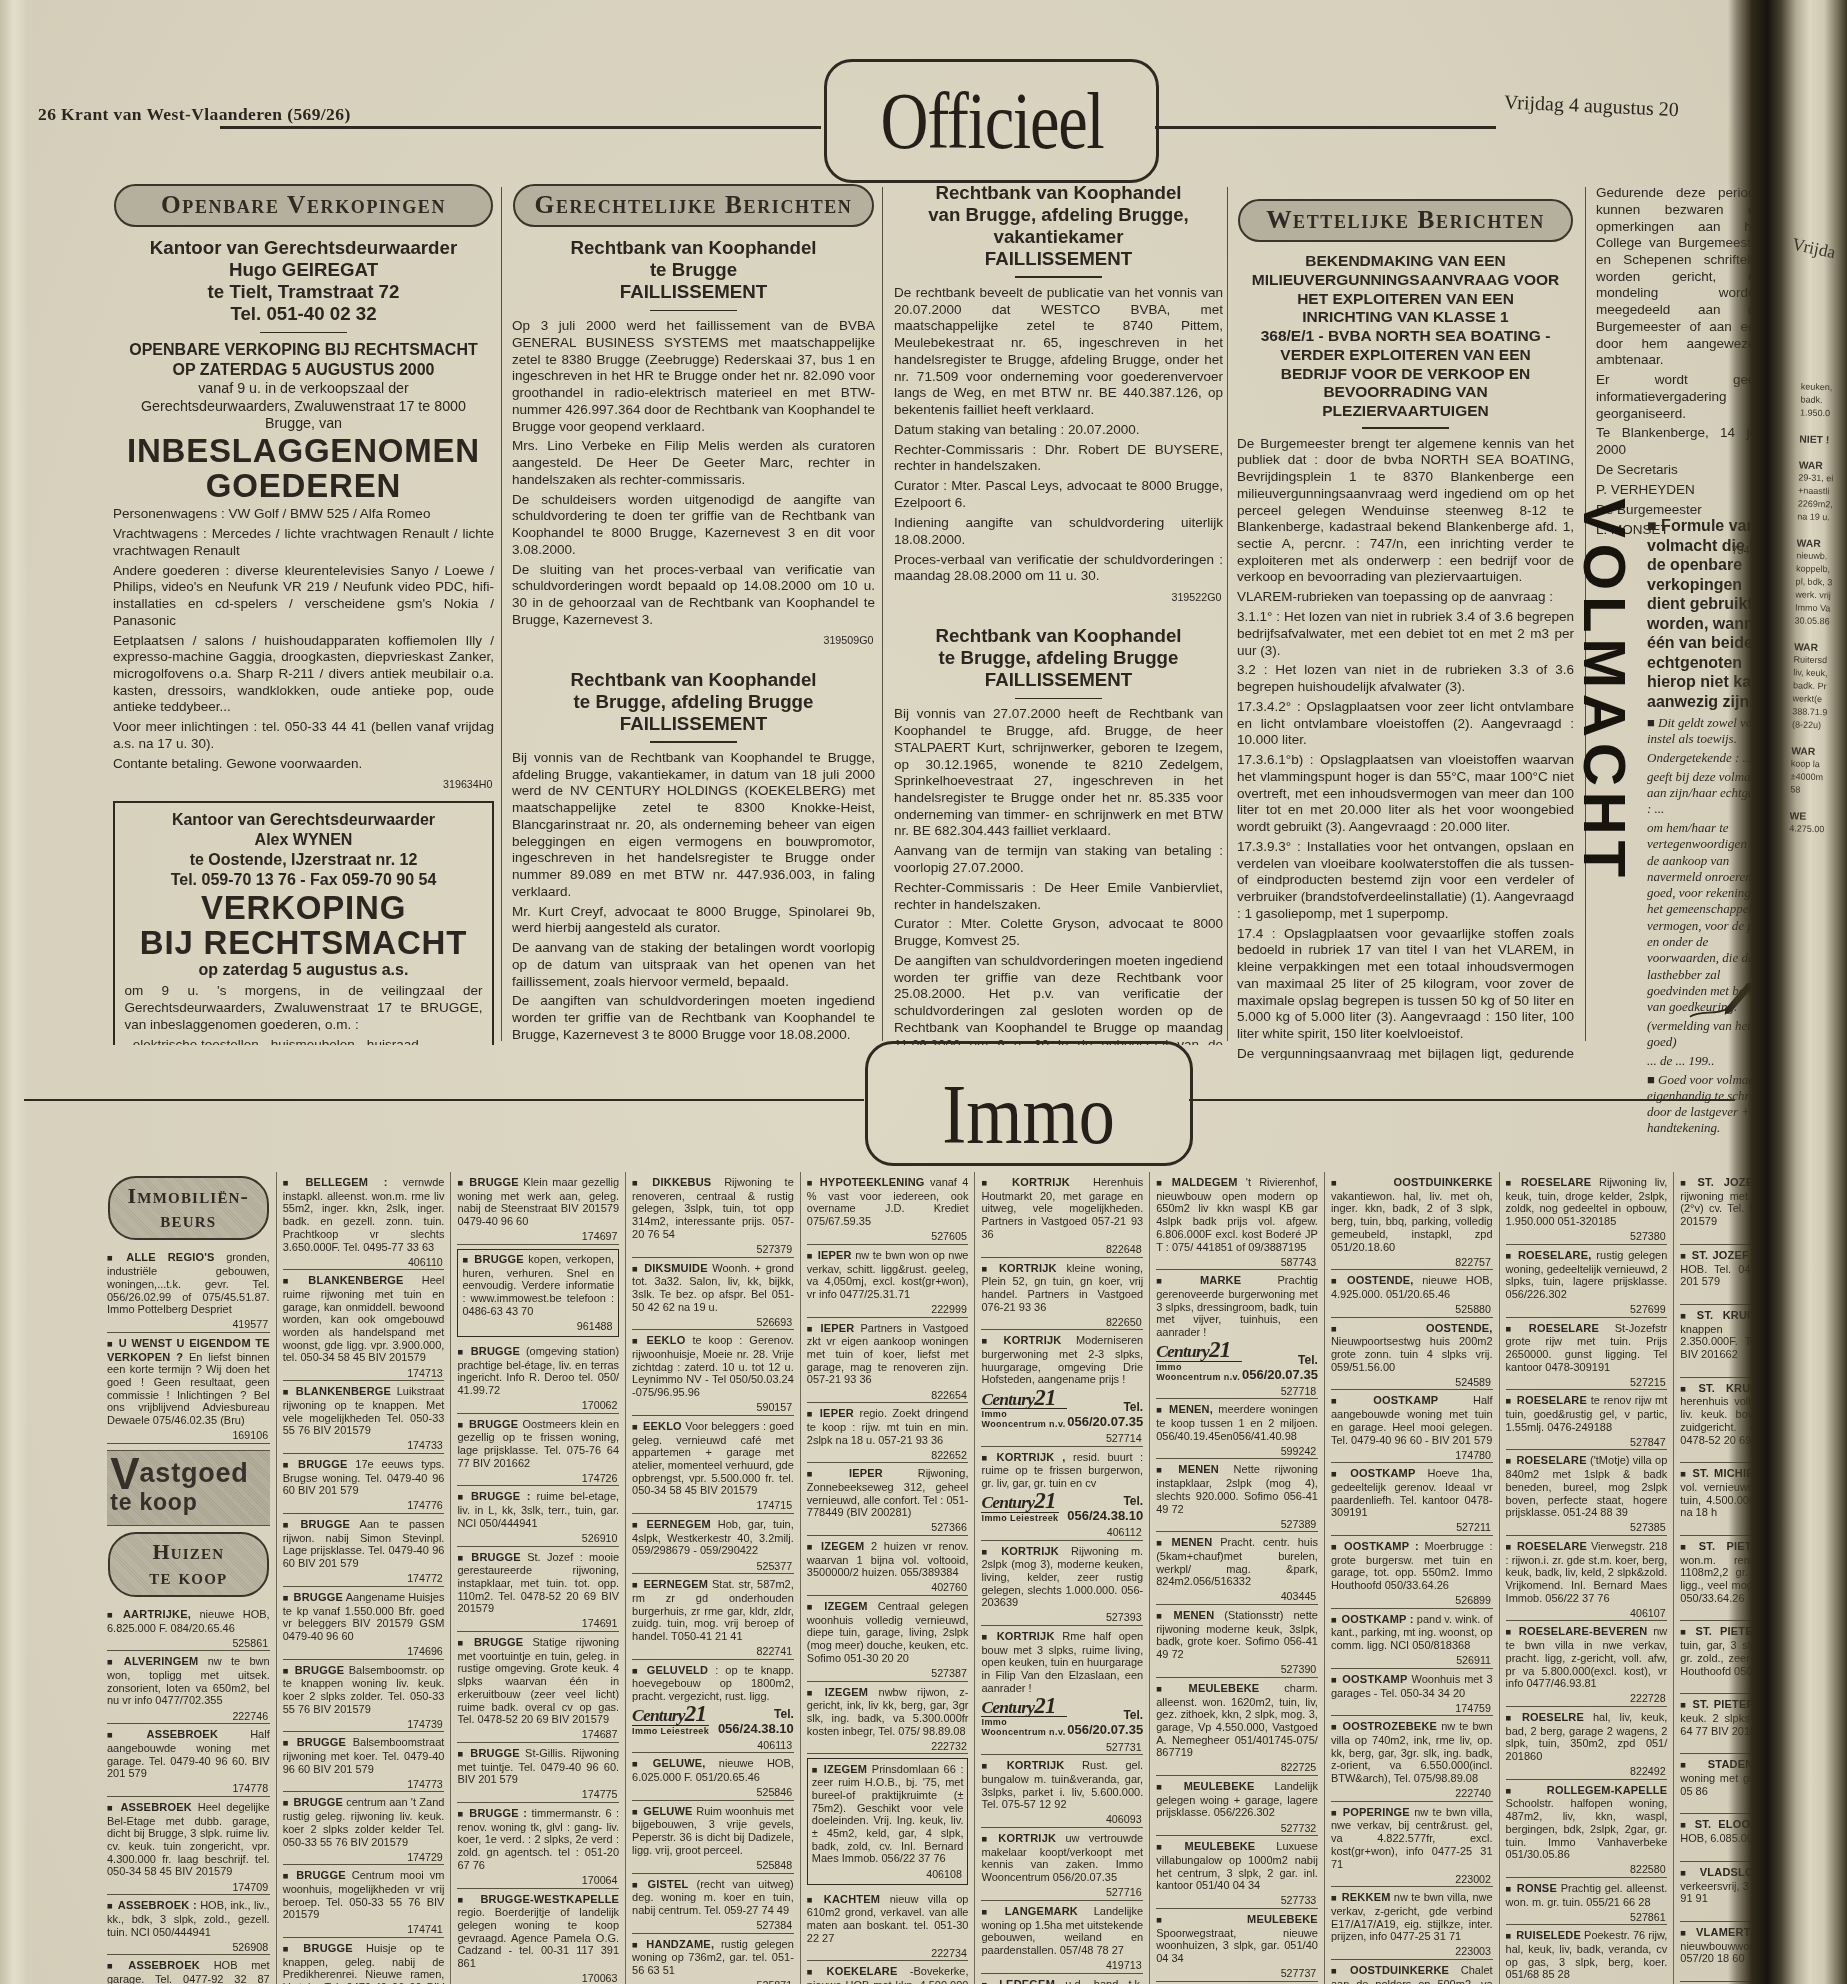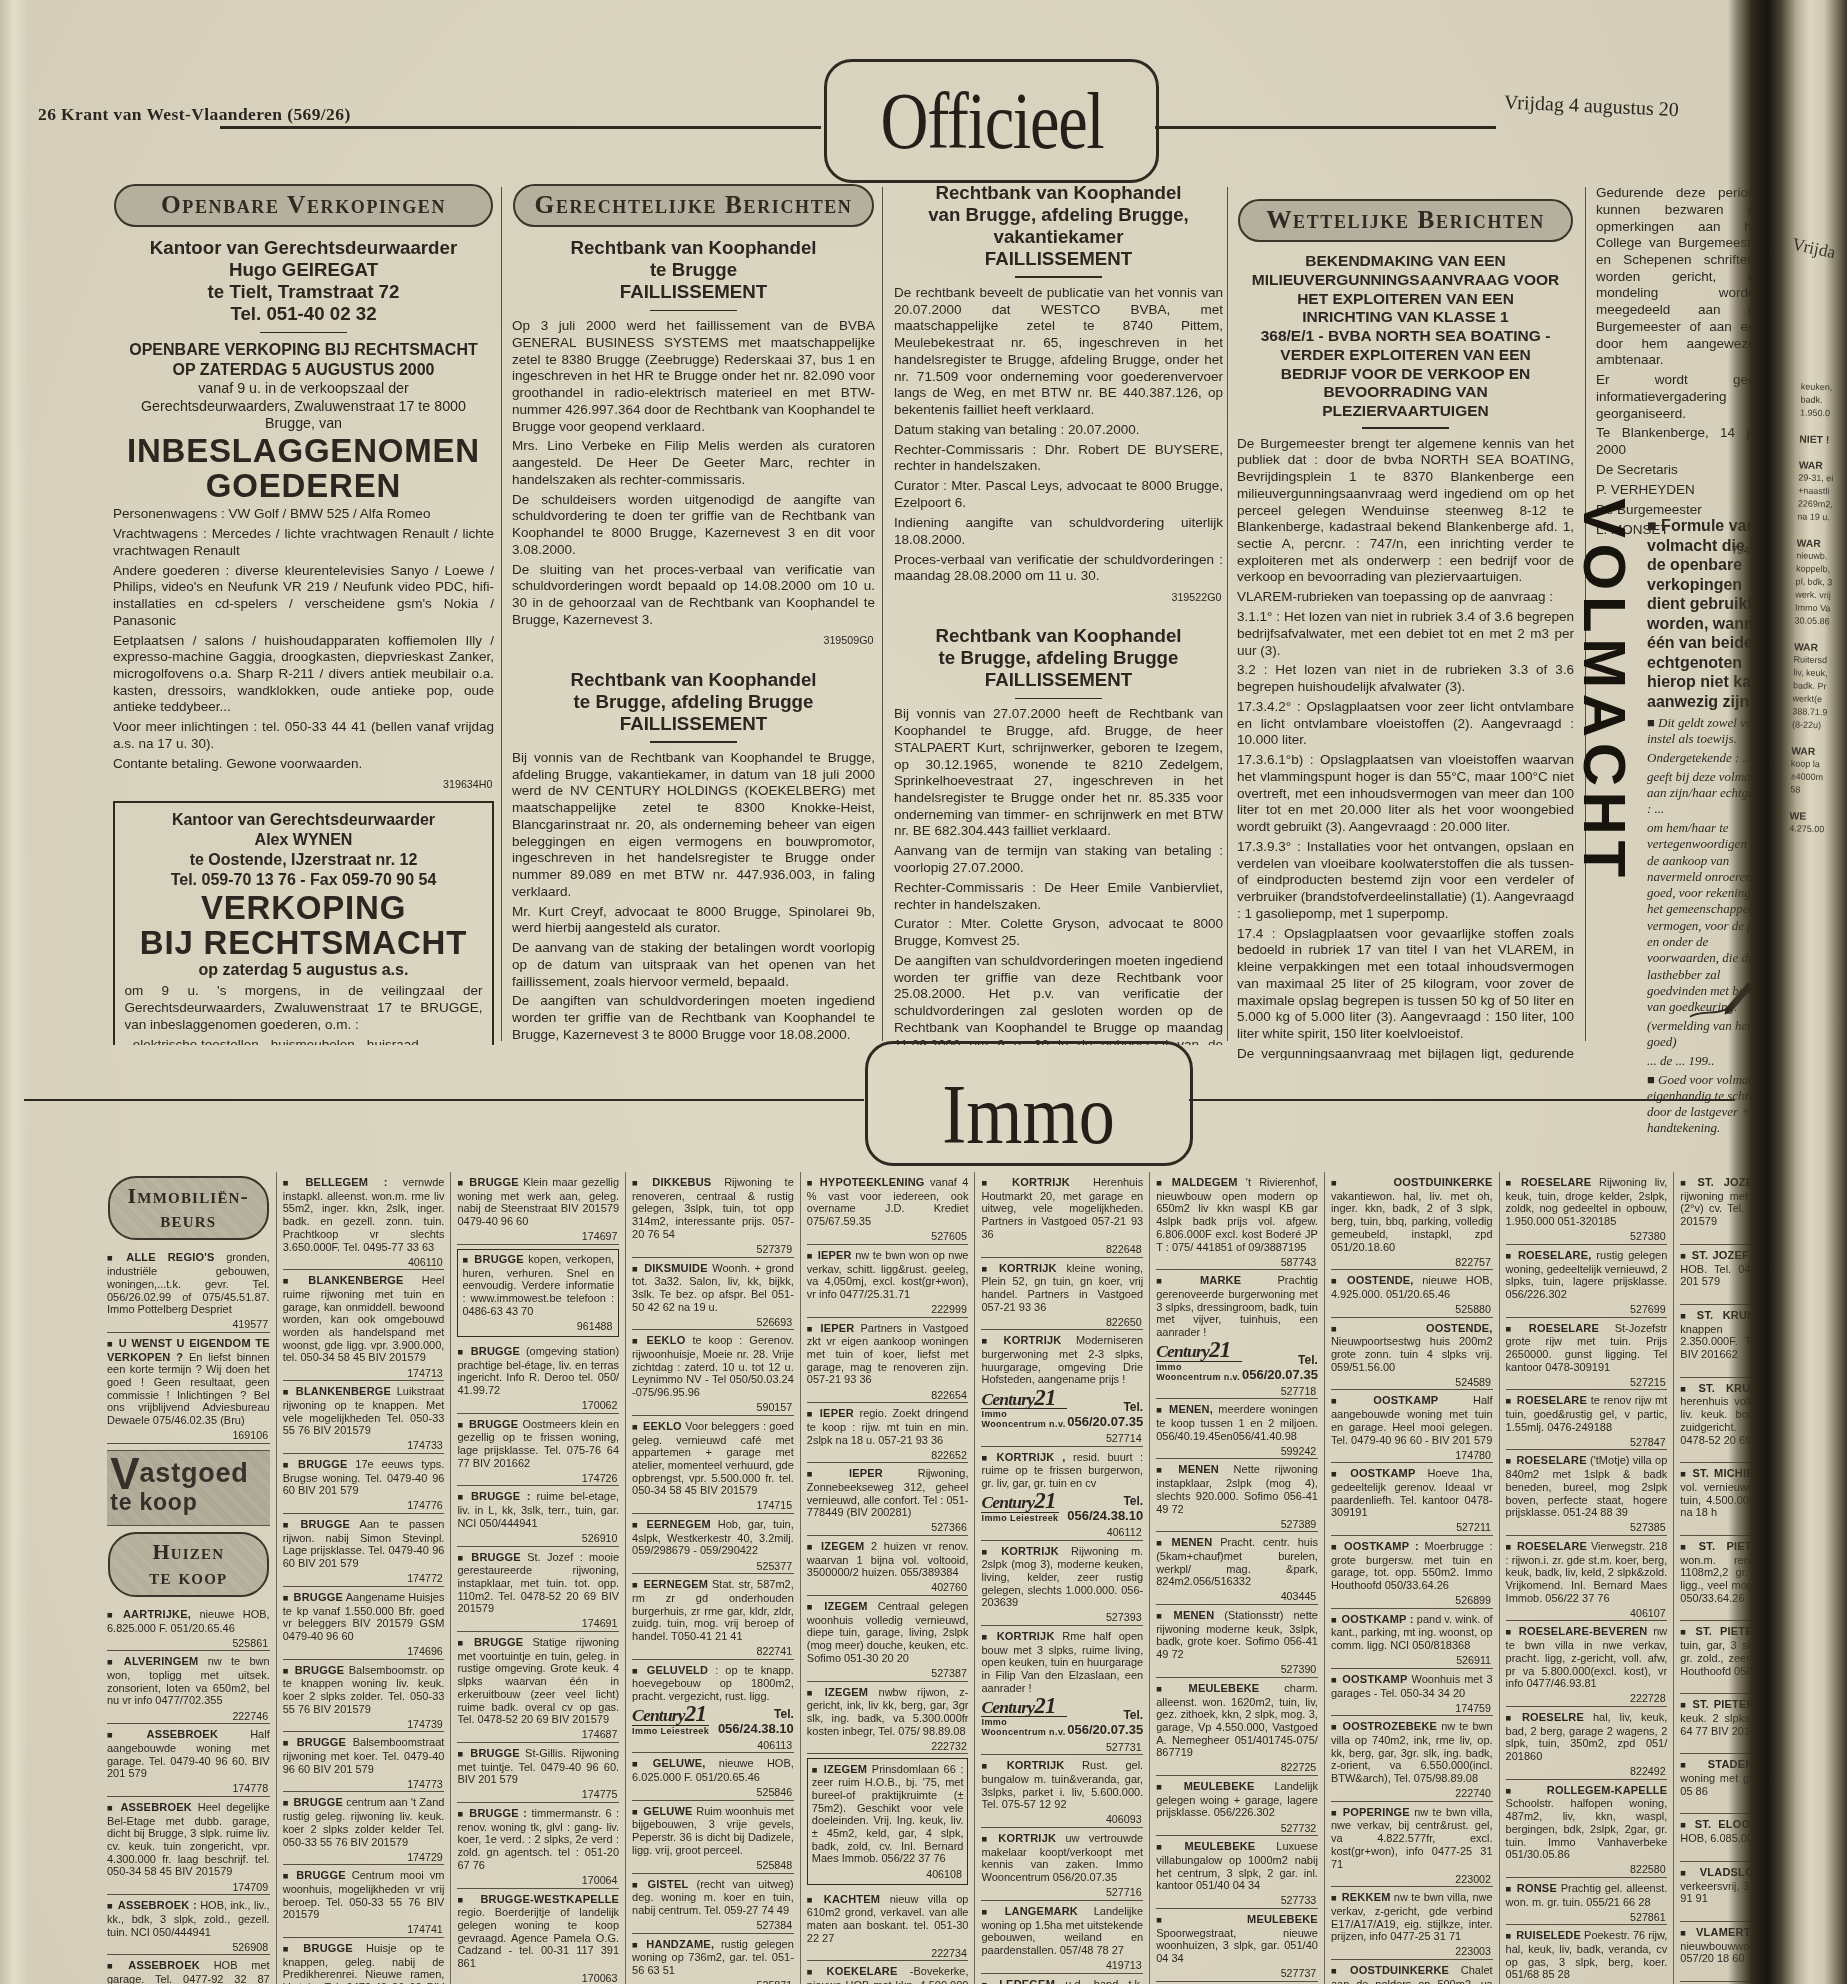--- a/index.html
+++ b/index.html
@@ -272,21 +272,21 @@
         </div>
         <div class="vbanner">
           <div><span class="v">V</span><span class="r">astgoed</span></div>
           <div class="l2">te koop</div>
         </div>
         <div class="cpill">
           <span style="display: block;">Huizen</span>
           <span style="display: block;">te koop</span>
         </div>
         <div class="ad">
-          <div class="txt"><span class="sq">■</span><span class="head">AARTRIJKE,</span> <span>nieuwe HOB, 6.825.000 F. 051/20.65.46</span></div>
+          <div class="txt"><span class="sq">■</span><span class="head">AARTRIJKE,</span> <span>nieuwe HOB, 6.825.000 F. 084/20.65.46</span></div>
           <div class="codeline">525861</div>
         </div>
         <div class="ad">
           <div class="txt"><span class="sq">■</span><span class="head">ALVERINGEM</span> <span>nw te bwn won, topligg met uitsek. zonsorient, loten va 650m2, bel nu vr info 0477/702.355</span></div>
           <div class="codeline">222746</div>
         </div>
         <div class="ad">
           <div class="txt"><span class="sq">■</span><span class="head">ASSEBROEK</span> <span>Half aangebouwde woning met garage. Tel. 0479-40 96 60. BIV 201 579</span></div>
           <div class="codeline">174778</div>
         </div>
@@ -492,21 +492,21 @@
         <div class="ad">
           <div class="txt"><span class="sq">■</span><span class="head">KOEKELARE</span> <span>-Bovekerke, nieuwe HOB met kkn, 4.500.000 F. 051/20.65.46</span></div>
         </div>
       </div>
       <div class="ccol">
         <div class="ad">
           <div class="txt"><span class="sq">■</span><span class="head">KORTRIJK</span> <span>Herenhuis Houtmarkt 20, met garage en uitweg, vele mogelijkheden. Partners in Vastgoed 057-21 93 36</span></div>
           <div class="codeline">822648</div>
         </div>
         <div class="ad">
-          <div class="txt"><span class="sq">■</span><span class="head">KORTRIJK</span> <span>kleine woning, Plein 52, gn tuin, gn koer, vrij handel. Partners in Vastgoed 057-21 93 36</span></div>
+          <div class="txt"><span class="sq">■</span><span class="head">KORTRIJK</span> <span>kleine woning, Plein 52, gn tuin, gn koer, vrij handel. Partners in Vastgoed 076-21 93 36</span></div>
           <div class="codeline">822650</div>
         </div>
         <div class="ad">
           <div class="txt"><span class="sq">■</span><span class="head">KORTRIJK</span> <span>Moderniseren burgerwoning met 2-3 slpks, huurgarage, omgeving Drie Hofsteden, aangename prijs !</span></div>
           <div class="c21row">
             <div>
               <div class="c21name">Century<span class="c21num">21</span></div>
               <div class="c21sub">Immo Wooncentrum n.v.</div>
             </div>
             <div class="c21tel">

